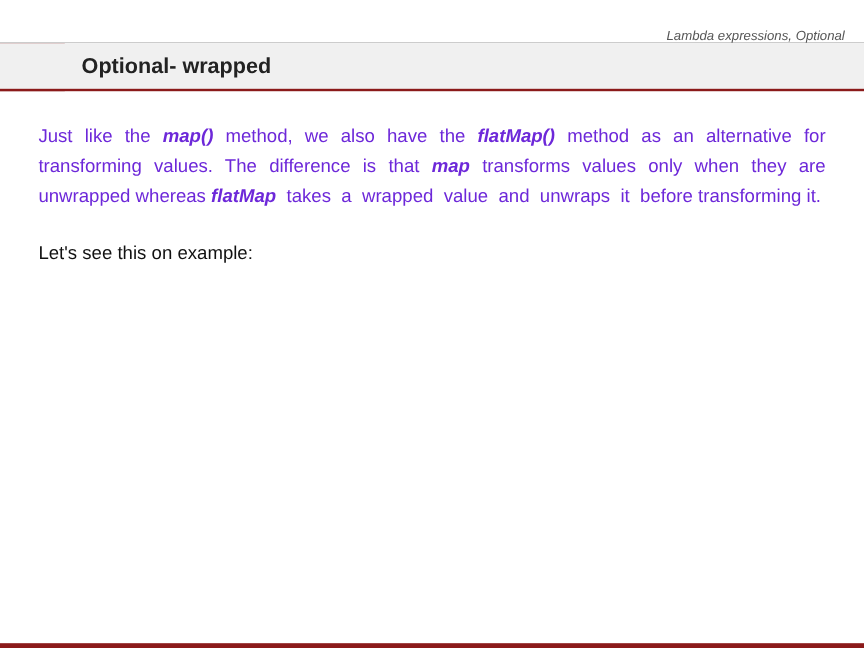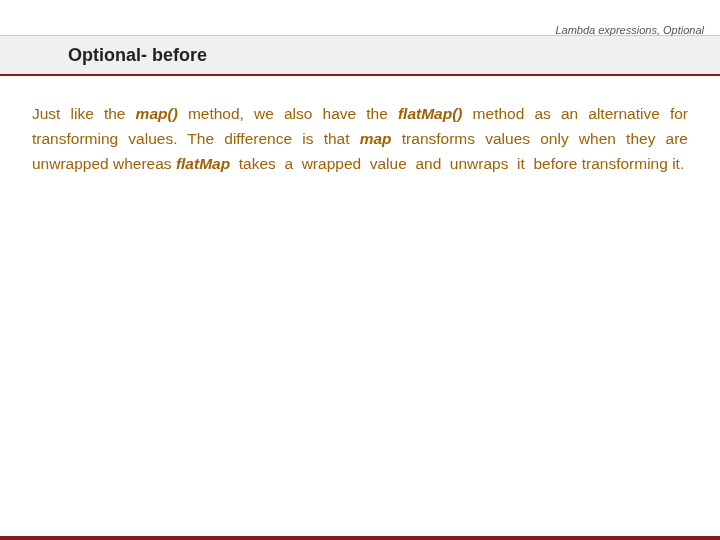--- a/index.html
+++ b/index.html
@@ -79,21 +79,21 @@
       top: 78px;
       left: 0;
       right: 0;
       bottom: 20px;
       padding: 24px 32px 24px 32px;
     }
 
     .main-paragraph {
       font-size: 15.5px;
       line-height: 1.6;
-      color: #a16207;
+      color: #6d28d9;
       text-align: justify;
       margin-bottom: 24px;
     }
 
     .main-paragraph em {
       font-style: italic;
       font-weight: bold;
     }
 
     .example-paragraph {
@@ -128,23 +128,24 @@
     <circle cx="19" cy="12" r="1.5" fill="#333"></circle>
     <path d="M13 17 Q16 20 19 17" stroke="#7a1010" stroke-width="1" fill="none"></path>
     <path d="M10 8 Q8 4 12 6" stroke="#c8a86b" stroke-width="1.5" fill="none"></path>
     <path d="M22 8 Q24 4 20 6" stroke="#c8a86b" stroke-width="1.5" fill="none"></path>
     <path d="M7 14 Q5 12 7 10 Q9 12 9 14" fill="#c8a86b"></path>
     <path d="M25 14 Q27 12 25 10 Q23 12 23 14" fill="#c8a86b"></path>
   </svg>
 </div>
 
 <div class="header-row">
-  <span class="slide-title">Optional- before</span>
+  <span class="slide-title">Optional- wrapped</span>
 </div>
 
 <div class="content-area">
   <p class="main-paragraph">
     Just like the <em>map()</em> method, we also have the <em>flatMap()</em> method as an alternative for transforming values. The difference is that <em>map</em> transforms values only when they are unwrapped whereas <em>flatMap</em>&nbsp; takes &nbsp;a &nbsp;wrapped &nbsp;value &nbsp;and &nbsp;unwraps &nbsp;it &nbsp;before transforming it.
   </p>
 
+  <p class="example-paragraph">Let's see this on example:</p>
 </div>
 
 <div class="bottom-line"></div>
 
 </body></html>

